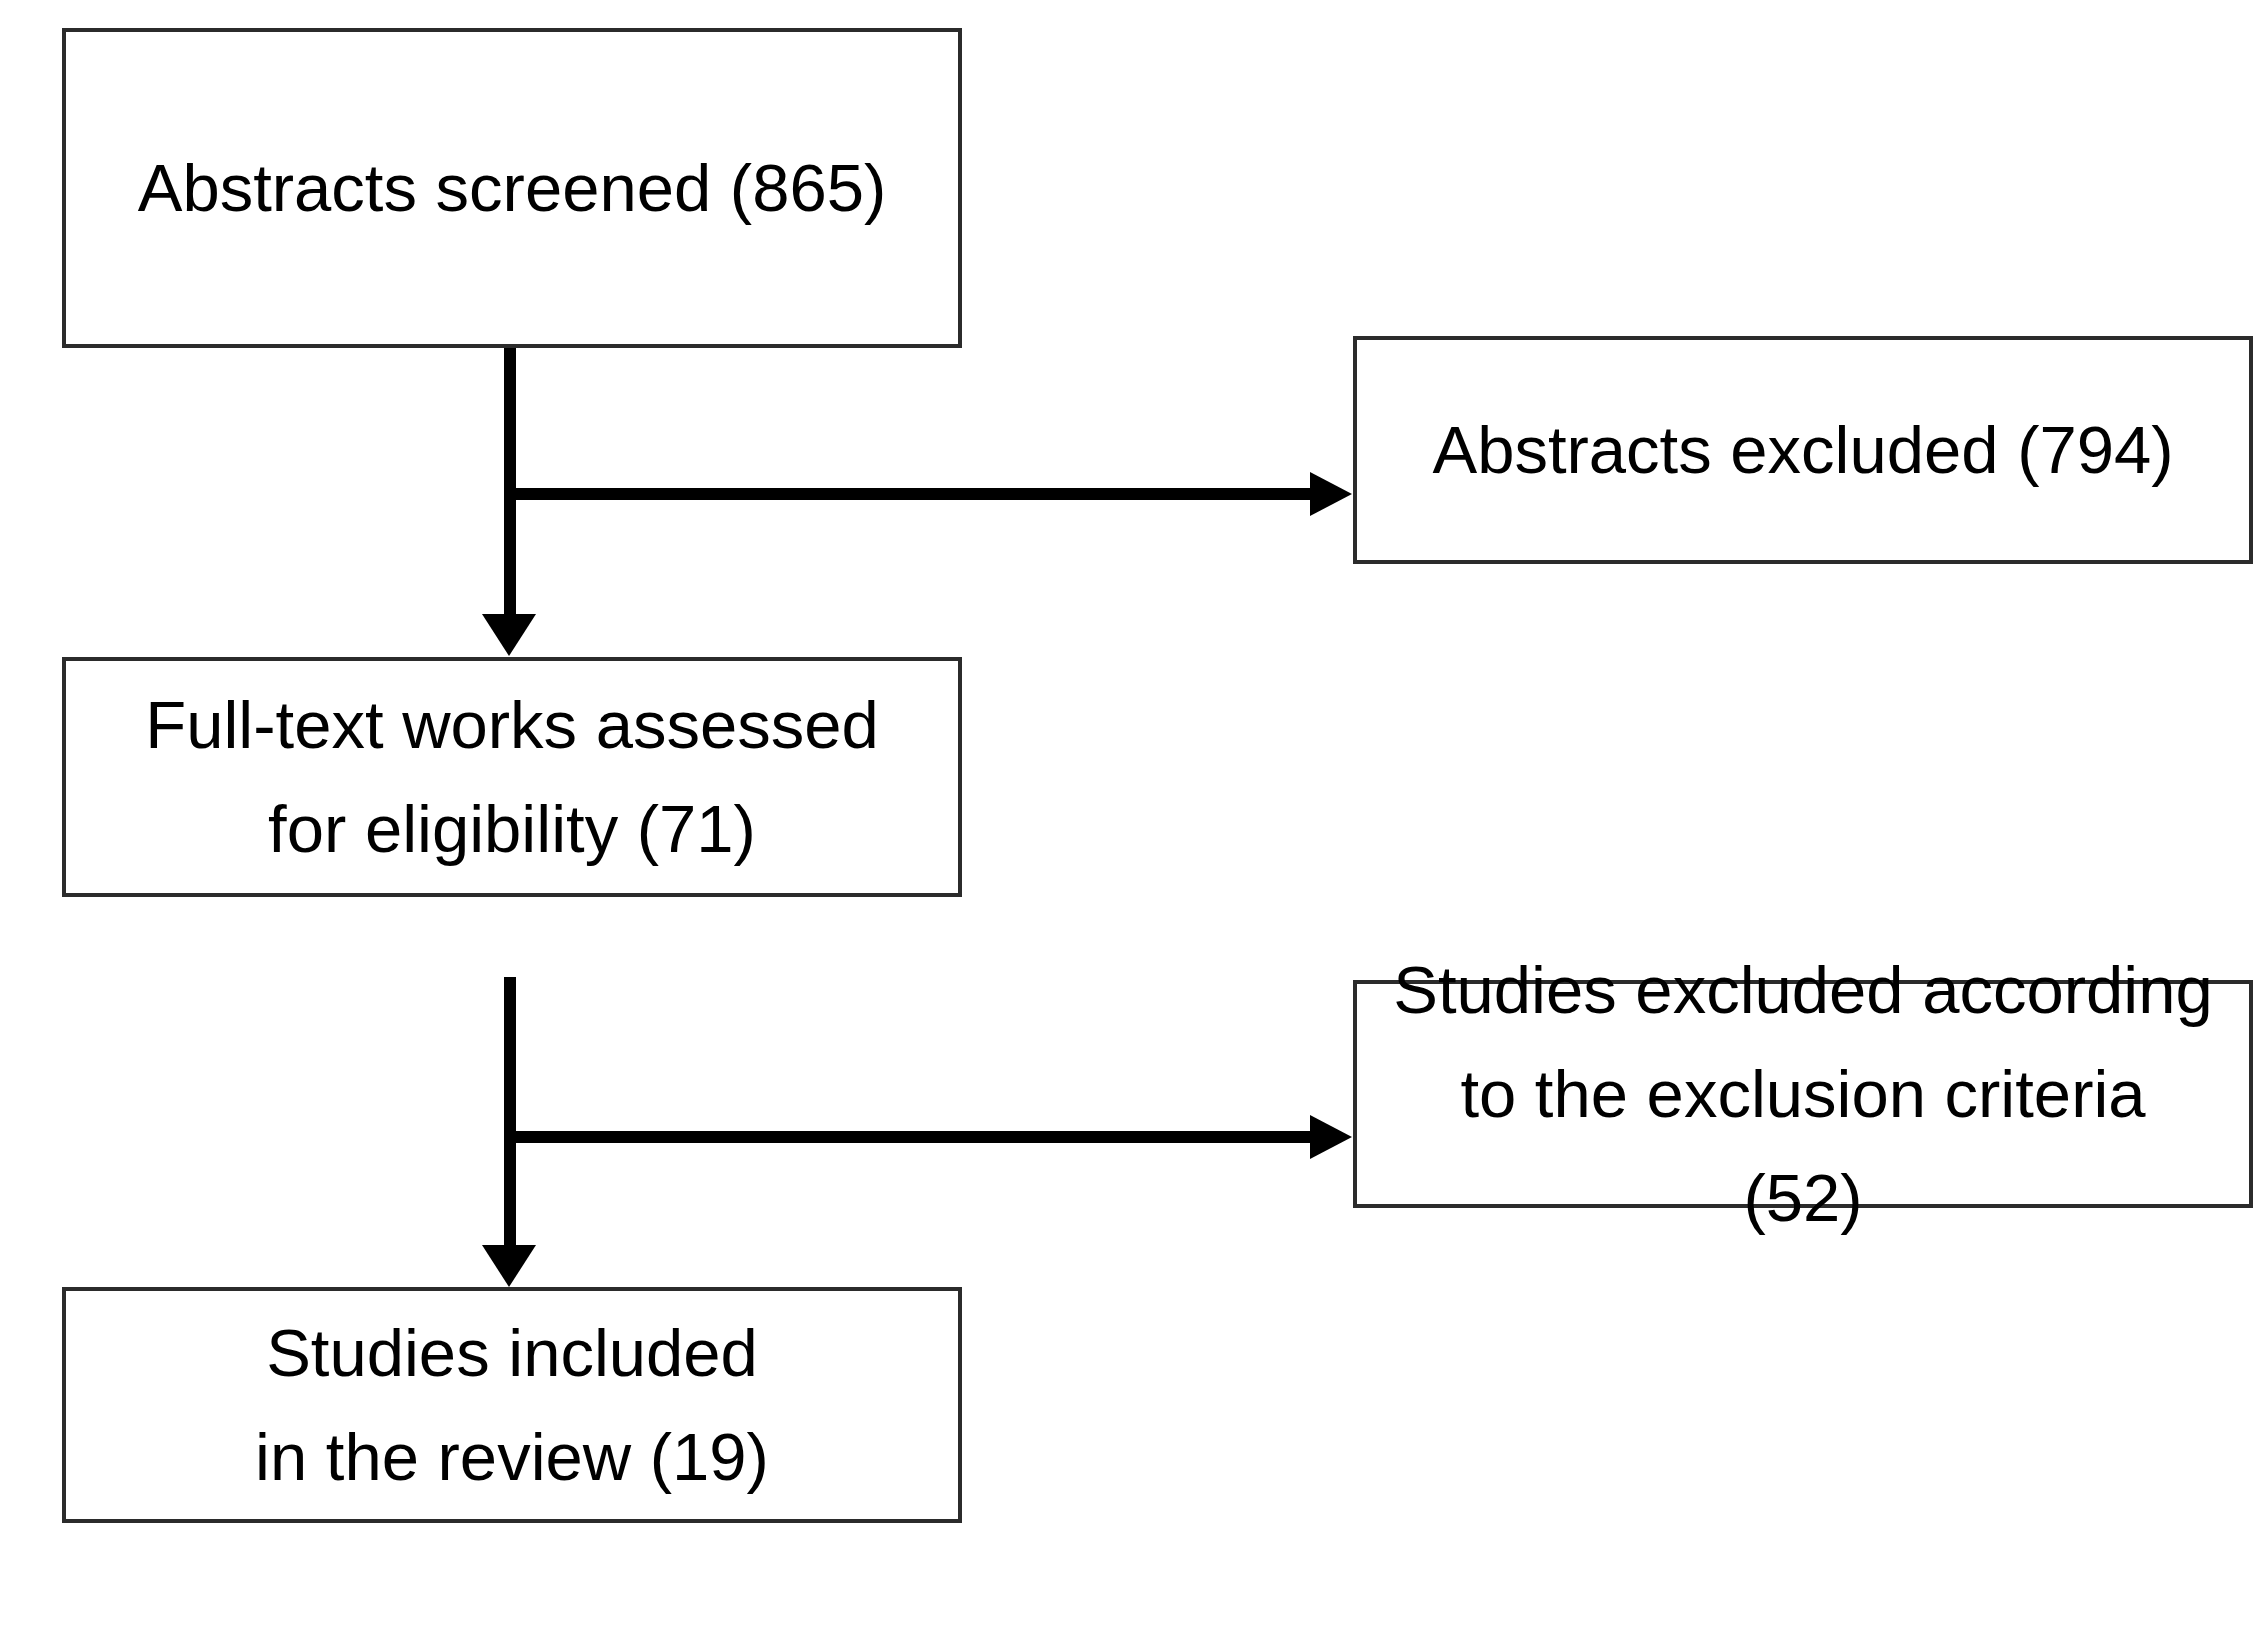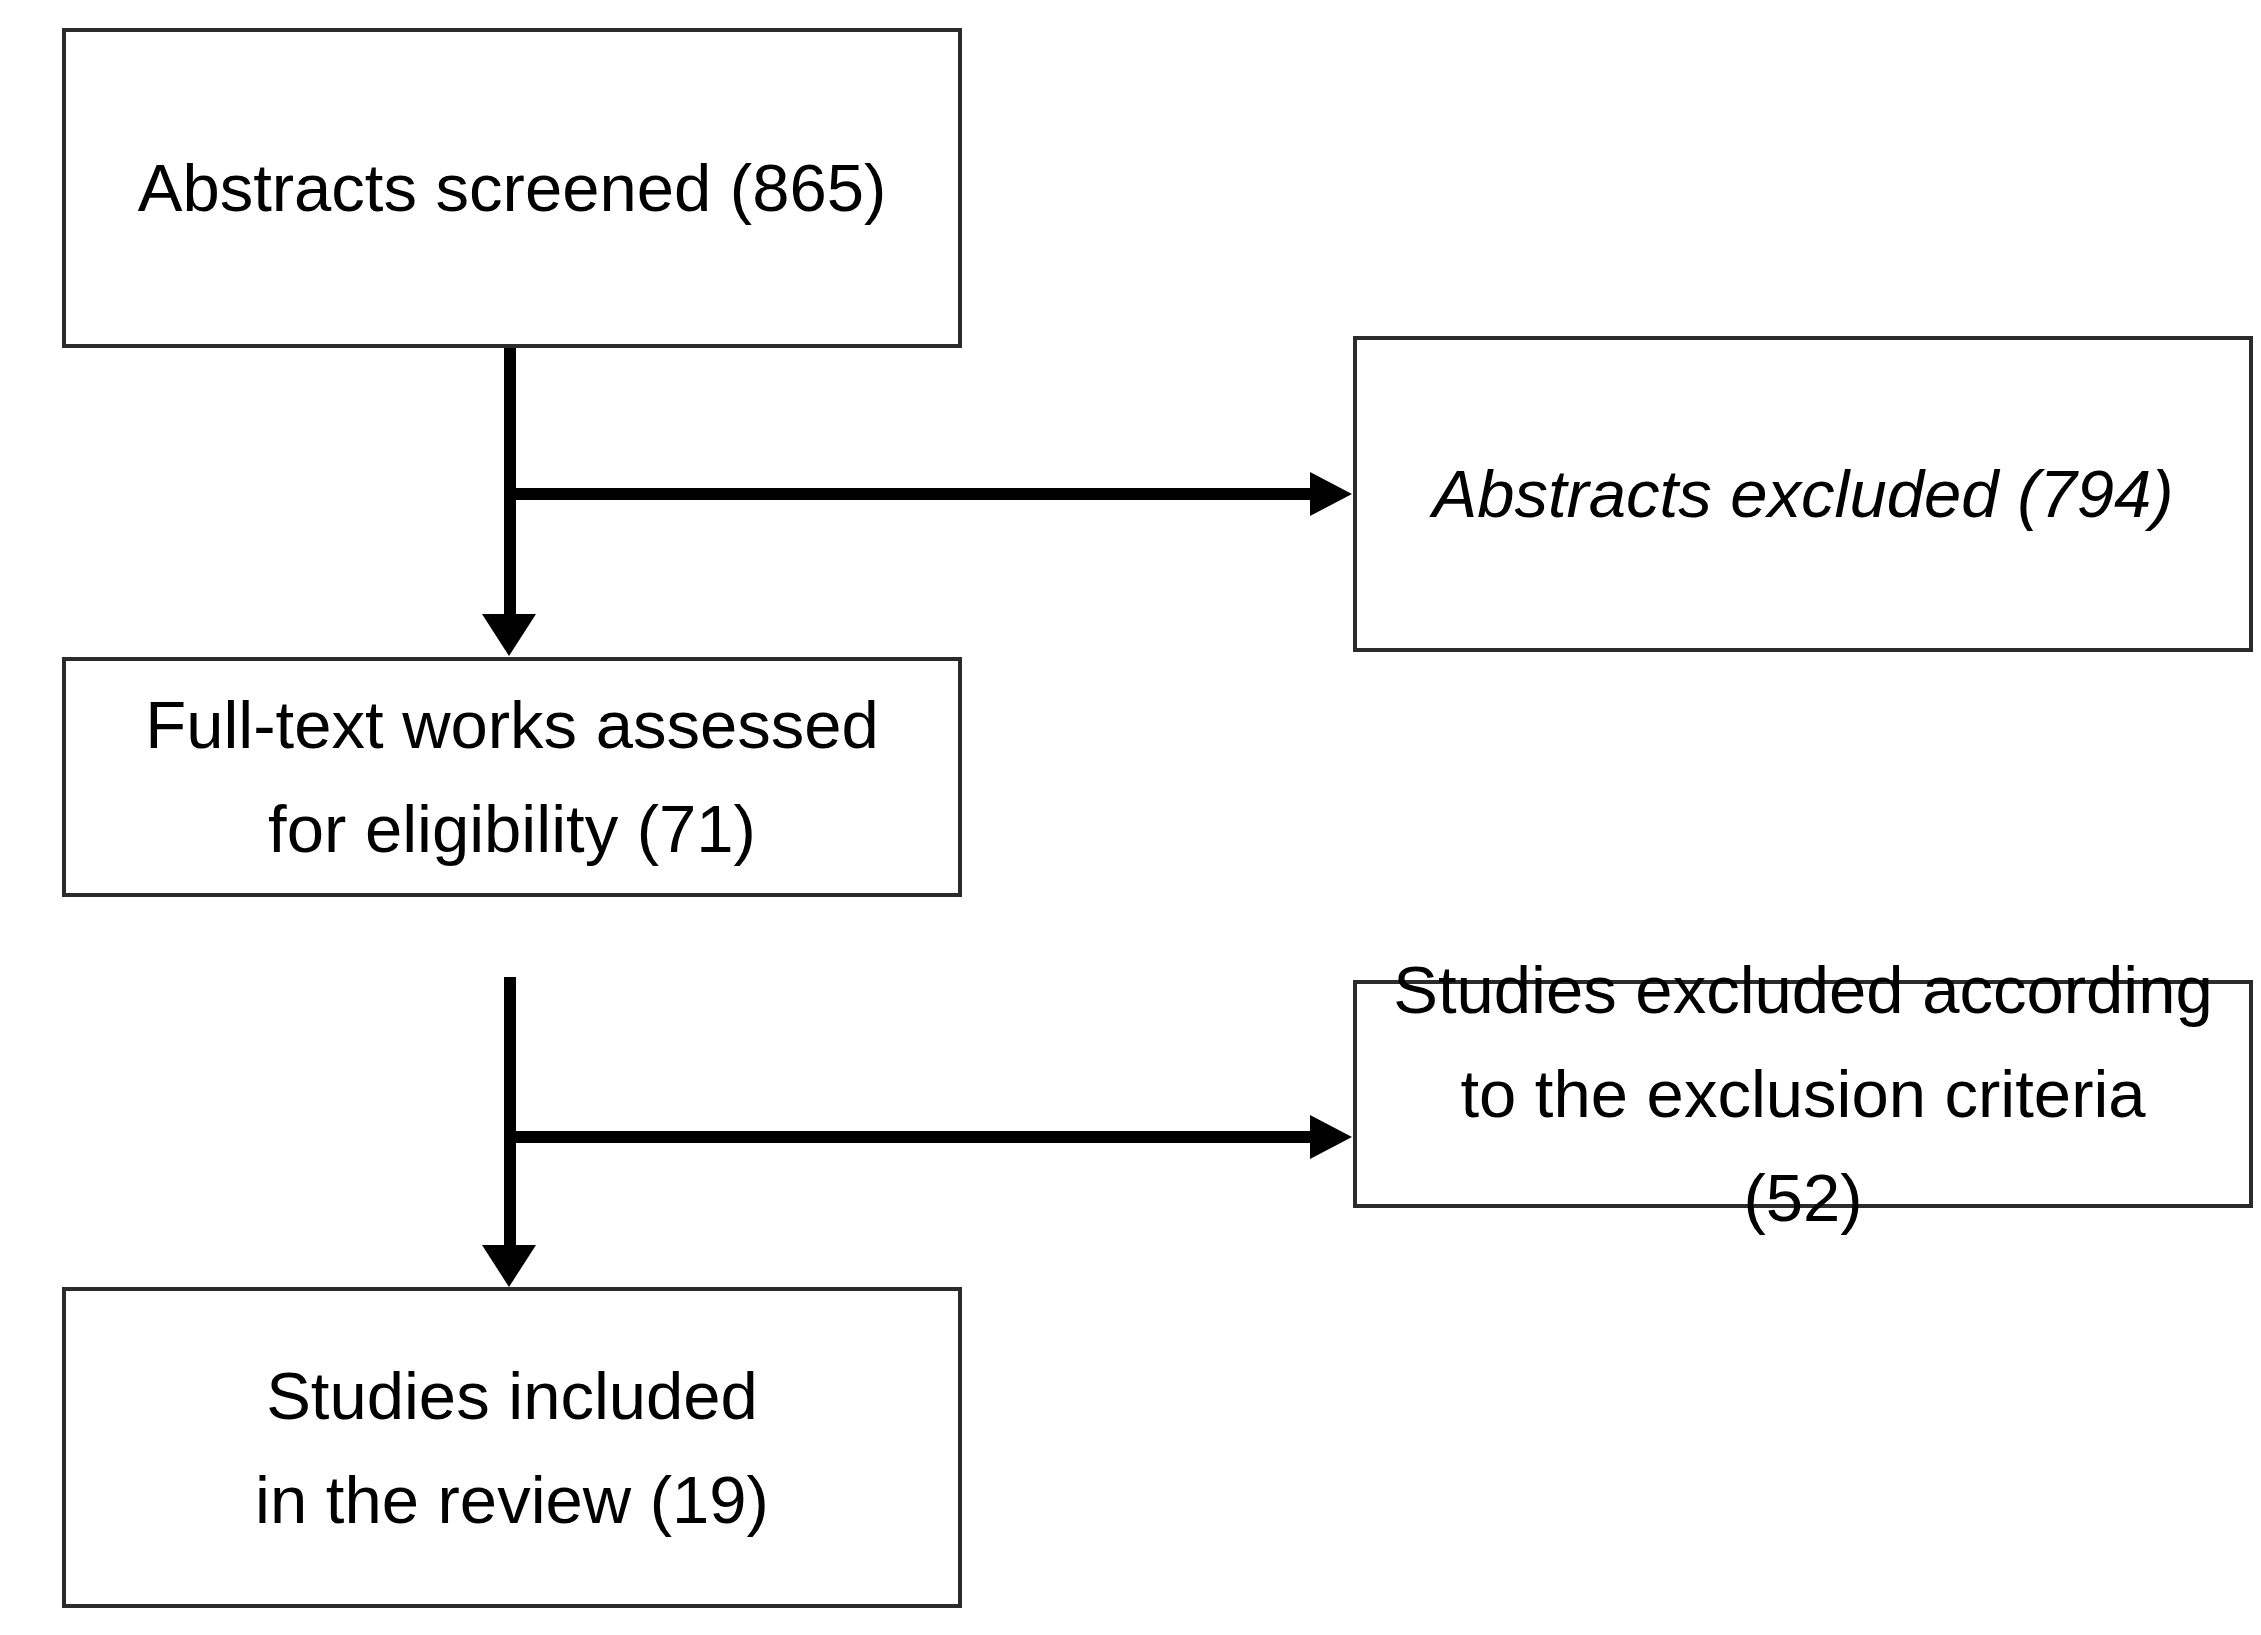--- a/index.html
+++ b/index.html
@@ -27,23 +27,23 @@
     justify-content: center;
     text-align: center;
     font-size: 67px;
     line-height: 1.55;
     white-space: pre-line;
     color: #000000;
   }
   
   #node-abstracts-screened { left: 30px;   top: 28px;   width: 900px; height: 320px; }
   #node-fulltext-assessed  { left: 30px;   top: 657px;  width: 900px; height: 240px; }
-  #node-studies-included   { left: 30px;   top: 1287px; width: 900px; height: 321px; }
+  #node-studies-included   { left: 30px;   top: 1287px; width: 900px; height: 236px; }
   
-  #node-abstracts-excluded { left: 1321px; top: 336px;  width: 900px; height: 316px; font-style: italic; }
+  #node-abstracts-excluded { left: 1321px; top: 336px;  width: 900px; height: 228px; }
   #node-studies-excluded   { left: 1321px; top: 980px; width: 900px; height: 228px; }
 
   .line {
     position: absolute;
     background: #000000;
   }
   
   #v-line-1 { left: 472px; top: 348px; width: 12px; height: 266px; }
   #head-down-1 {
     position: absolute; left: 450px; top: 614px;

